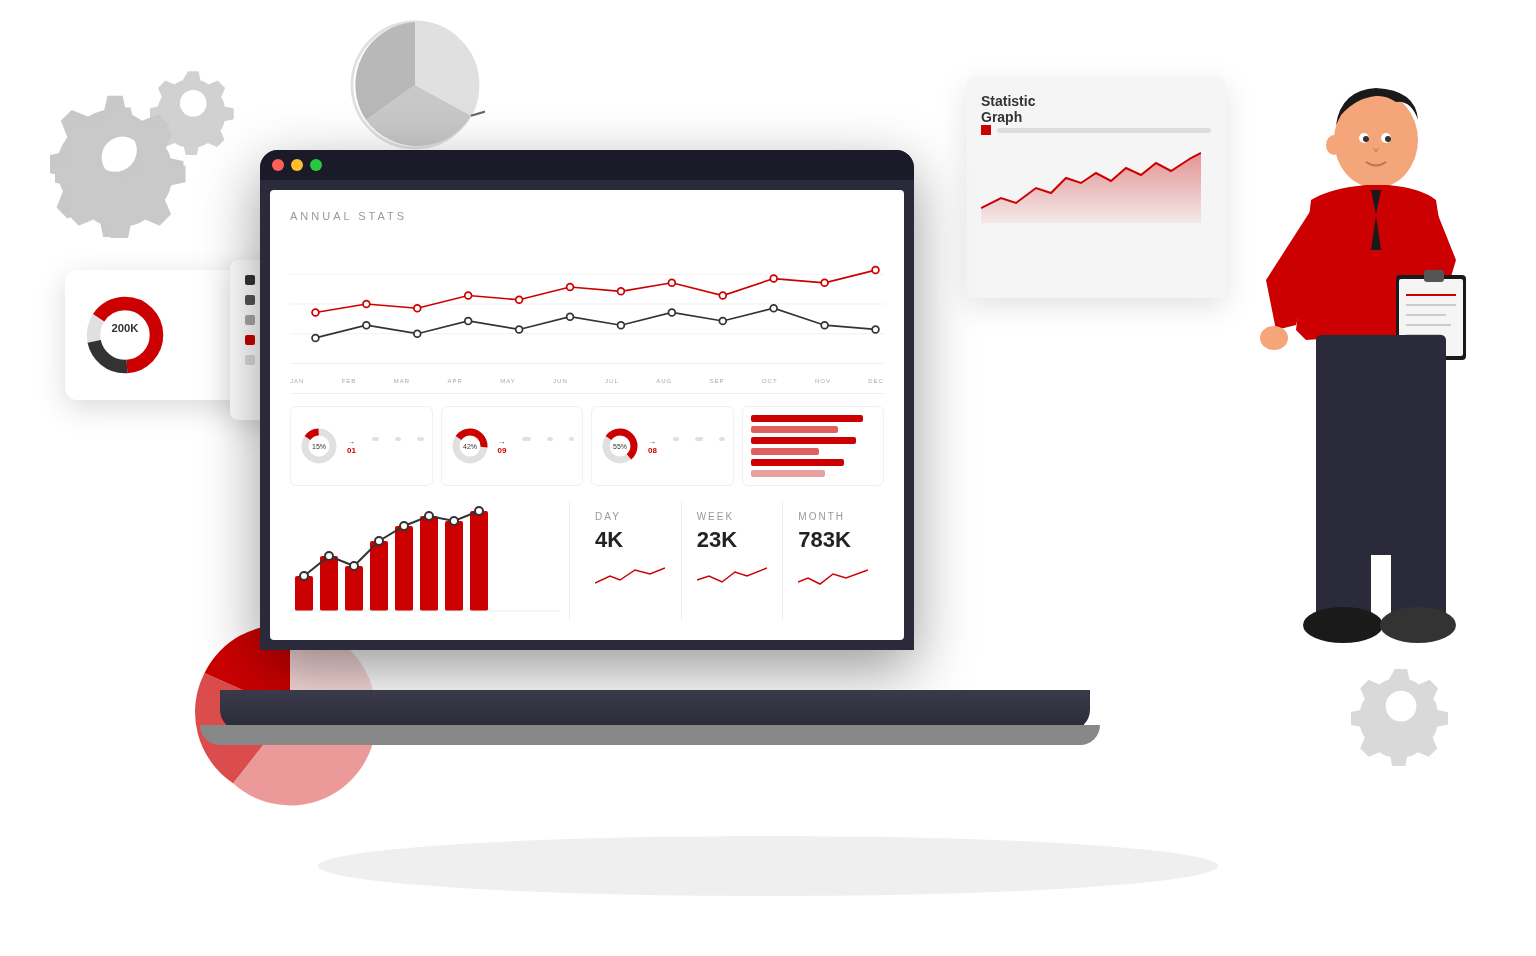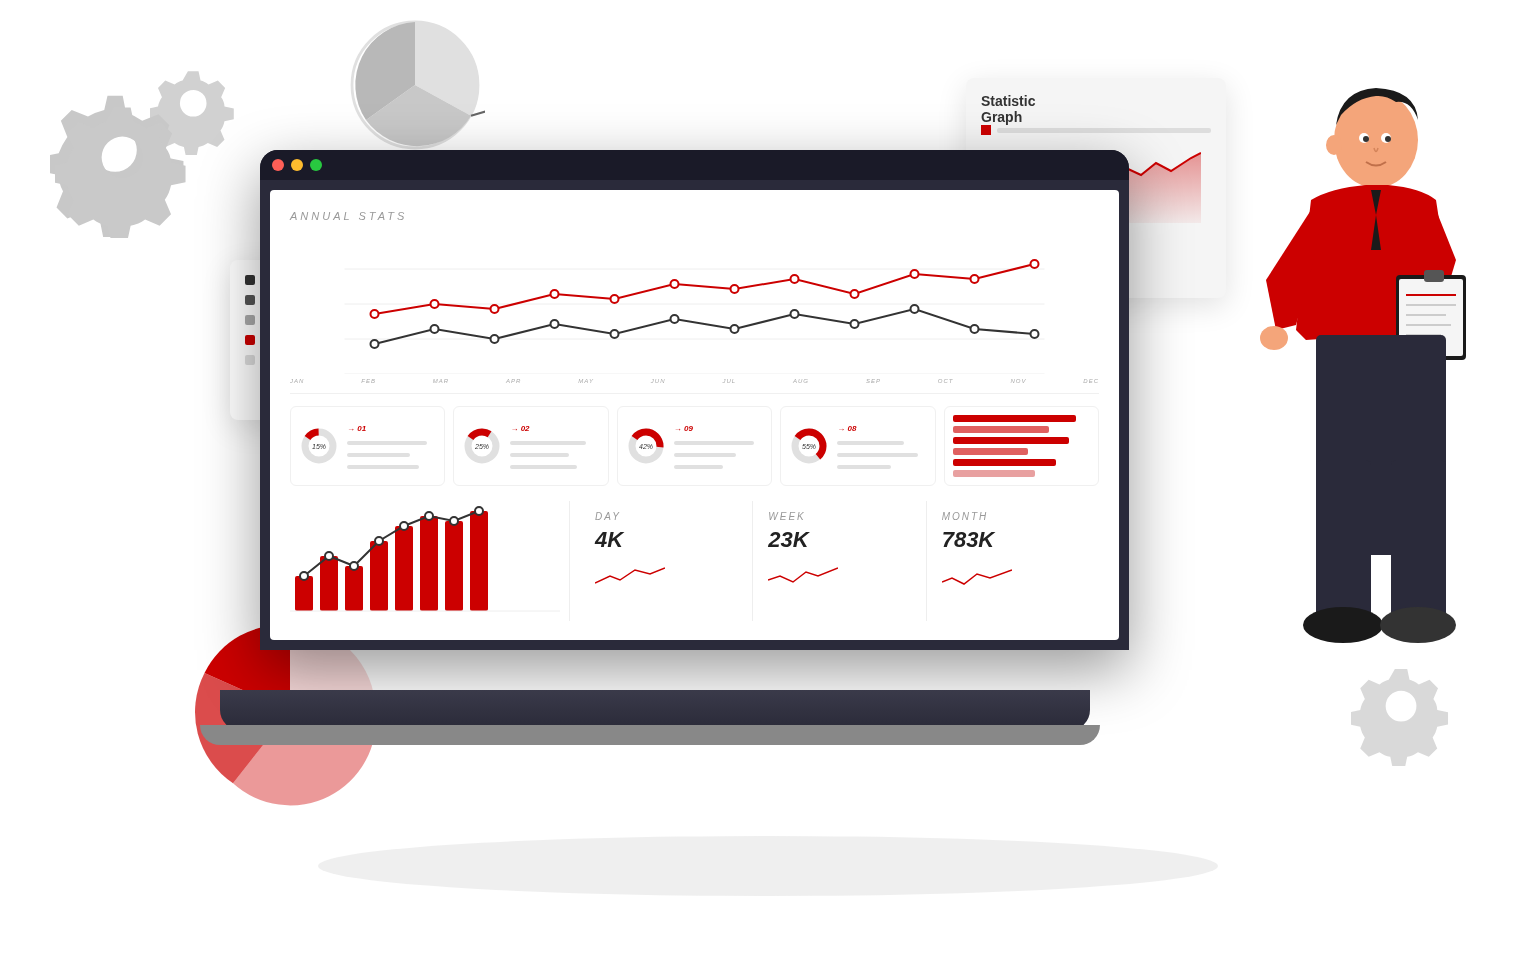--- a/index.html
+++ b/index.html
@@ -123,27 +123,26 @@
       top: 150px;
       left: 260px;
       width: 790px;
       height: 580px;
     }
 
     .laptop-screen {
       position: absolute;
       top: 0;
       left: 0;
-      width: 869px;
+      width: 654px;
       height: 500px;
       background: #2a2a3a;
       border-radius: 18px 18px 0 0;
       overflow: hidden;
       box-shadow: 0 20px 60px rgba(0,0,0,0.4);
-      font-style: italic;
     }
 
     .laptop-titlebar {
       width: 100%;
       height: 30px;
       background: #1a1a28;
       display: flex;
       align-items: center;
       padding: 0 12px;
       gap: 7px;
@@ -232,22 +231,22 @@
     }
 
     .mini-donut {
       width: 40px;
       height: 40px;
       flex-shrink: 0;
     }
 
     .mini-card-lines {
       display: flex;
-      flex-direction: column;
-      gap: 8px;
+      flex-direction: row;
+      gap: 16px;
       flex: 1;
     }
 
     .mini-line {
       height: 4px;
       border-radius: 2px;
       background: #e0e0e0;
     }
 
     .mini-label-red {
@@ -370,20 +369,31 @@
     <line x1="130" y1="60" x2="180" y2="60" stroke="#666" stroke-width="1.5"></line>
   </svg>
 
   <svg style="position:absolute;bottom:150px;left:195px;width:190px;height:190px;" viewBox="0 0 100 100">
     <path d="M50,50 L50,5 A45,45 0 0,1 95,50 Z" fill="#cc0000" opacity="0.15"></path>
     <path d="M50,50 L95,50 A45,45 0 0,1 20,88 Z" fill="#cc0000" opacity="0.4"></path>
     <path d="M50,50 L20,88 A45,45 0 0,1 5,30 Z" fill="#cc0000" opacity="0.7"></path>
     <path d="M50,50 L5,30 A45,45 0 0,1 50,5 Z" fill="#cc0000"></path>
   </svg>
 
+  <div class="card-donut">
+    <svg class="donut-chart" viewBox="0 0 80 80">
+
+      <circle cx="40" cy="40" r="28" fill="none" stroke="#e0e0e0" stroke-width="12"></circle>
+
+      <circle cx="40" cy="40" r="28" fill="none" stroke="#cc0000" stroke-width="12" stroke-dasharray="114 62" stroke-dashoffset="28" transform="rotate(-90 40 40)"></circle>
+
+      <circle cx="40" cy="40" r="28" fill="none" stroke="#333" stroke-width="12" stroke-dasharray="40 136" stroke-dashoffset="-86" transform="rotate(-90 40 40)"></circle>
+      <text x="40" y="37" text-anchor="middle" font-size="10" font-weight="bold" fill="#333">200K</text>
+    </svg>
+  </div>
 
   <div class="card-legend">
     <div class="legend-line">
       <div class="legend-dot" style="background:#333;"></div>
       <div class="legend-bar" style="background:#555;width:70%;"></div>
     </div>
     <div class="legend-line">
       <div class="legend-dot" style="background:#555;"></div>
       <div class="legend-bar" style="background:#777;width:55%;"></div>
     </div>
@@ -499,33 +509,20 @@
               <text x="20" y="23" text-anchor="middle" font-size="7" fill="#333">15%</text>
             </svg>
             <div class="mini-card-lines">
               <div class="mini-label-red">→ 01</div>
               <div class="mini-line" style="width:90%;"></div>
               <div class="mini-line" style="width:70%;"></div>
               <div class="mini-line" style="width:80%;"></div>
             </div>
           </div>
 
-          <div class="stat-mini-card">
-            <svg class="mini-donut" viewBox="0 0 40 40">
-              <circle cx="20" cy="20" r="14" fill="none" stroke="#e0e0e0" stroke-width="7"></circle>
-              <circle cx="20" cy="20" r="14" fill="none" stroke="#cc0000" stroke-width="7" stroke-dasharray="22 66" stroke-dashoffset="14" transform="rotate(-90 20 20)"></circle>
-              <text x="20" y="23" text-anchor="middle" font-size="7" fill="#333">25%</text>
-            </svg>
-            <div class="mini-card-lines">
-              <div class="mini-label-red">→ 02</div>
-              <div class="mini-line" style="width:85%;"></div>
-              <div class="mini-line" style="width:65%;"></div>
-              <div class="mini-line" style="width:75%;"></div>
-            </div>
-          </div>
 
           <div class="stat-mini-card">
             <svg class="mini-donut" viewBox="0 0 40 40">
               <circle cx="20" cy="20" r="14" fill="none" stroke="#e0e0e0" stroke-width="7"></circle>
               <circle cx="20" cy="20" r="14" fill="none" stroke="#cc0000" stroke-width="7" stroke-dasharray="37 51" stroke-dashoffset="14" transform="rotate(-90 20 20)"></circle>
               <text x="20" y="23" text-anchor="middle" font-size="7" fill="#333">42%</text>
             </svg>
             <div class="mini-card-lines">
               <div class="mini-label-red">→ 09</div>
               <div class="mini-line" style="width:90%;"></div>

